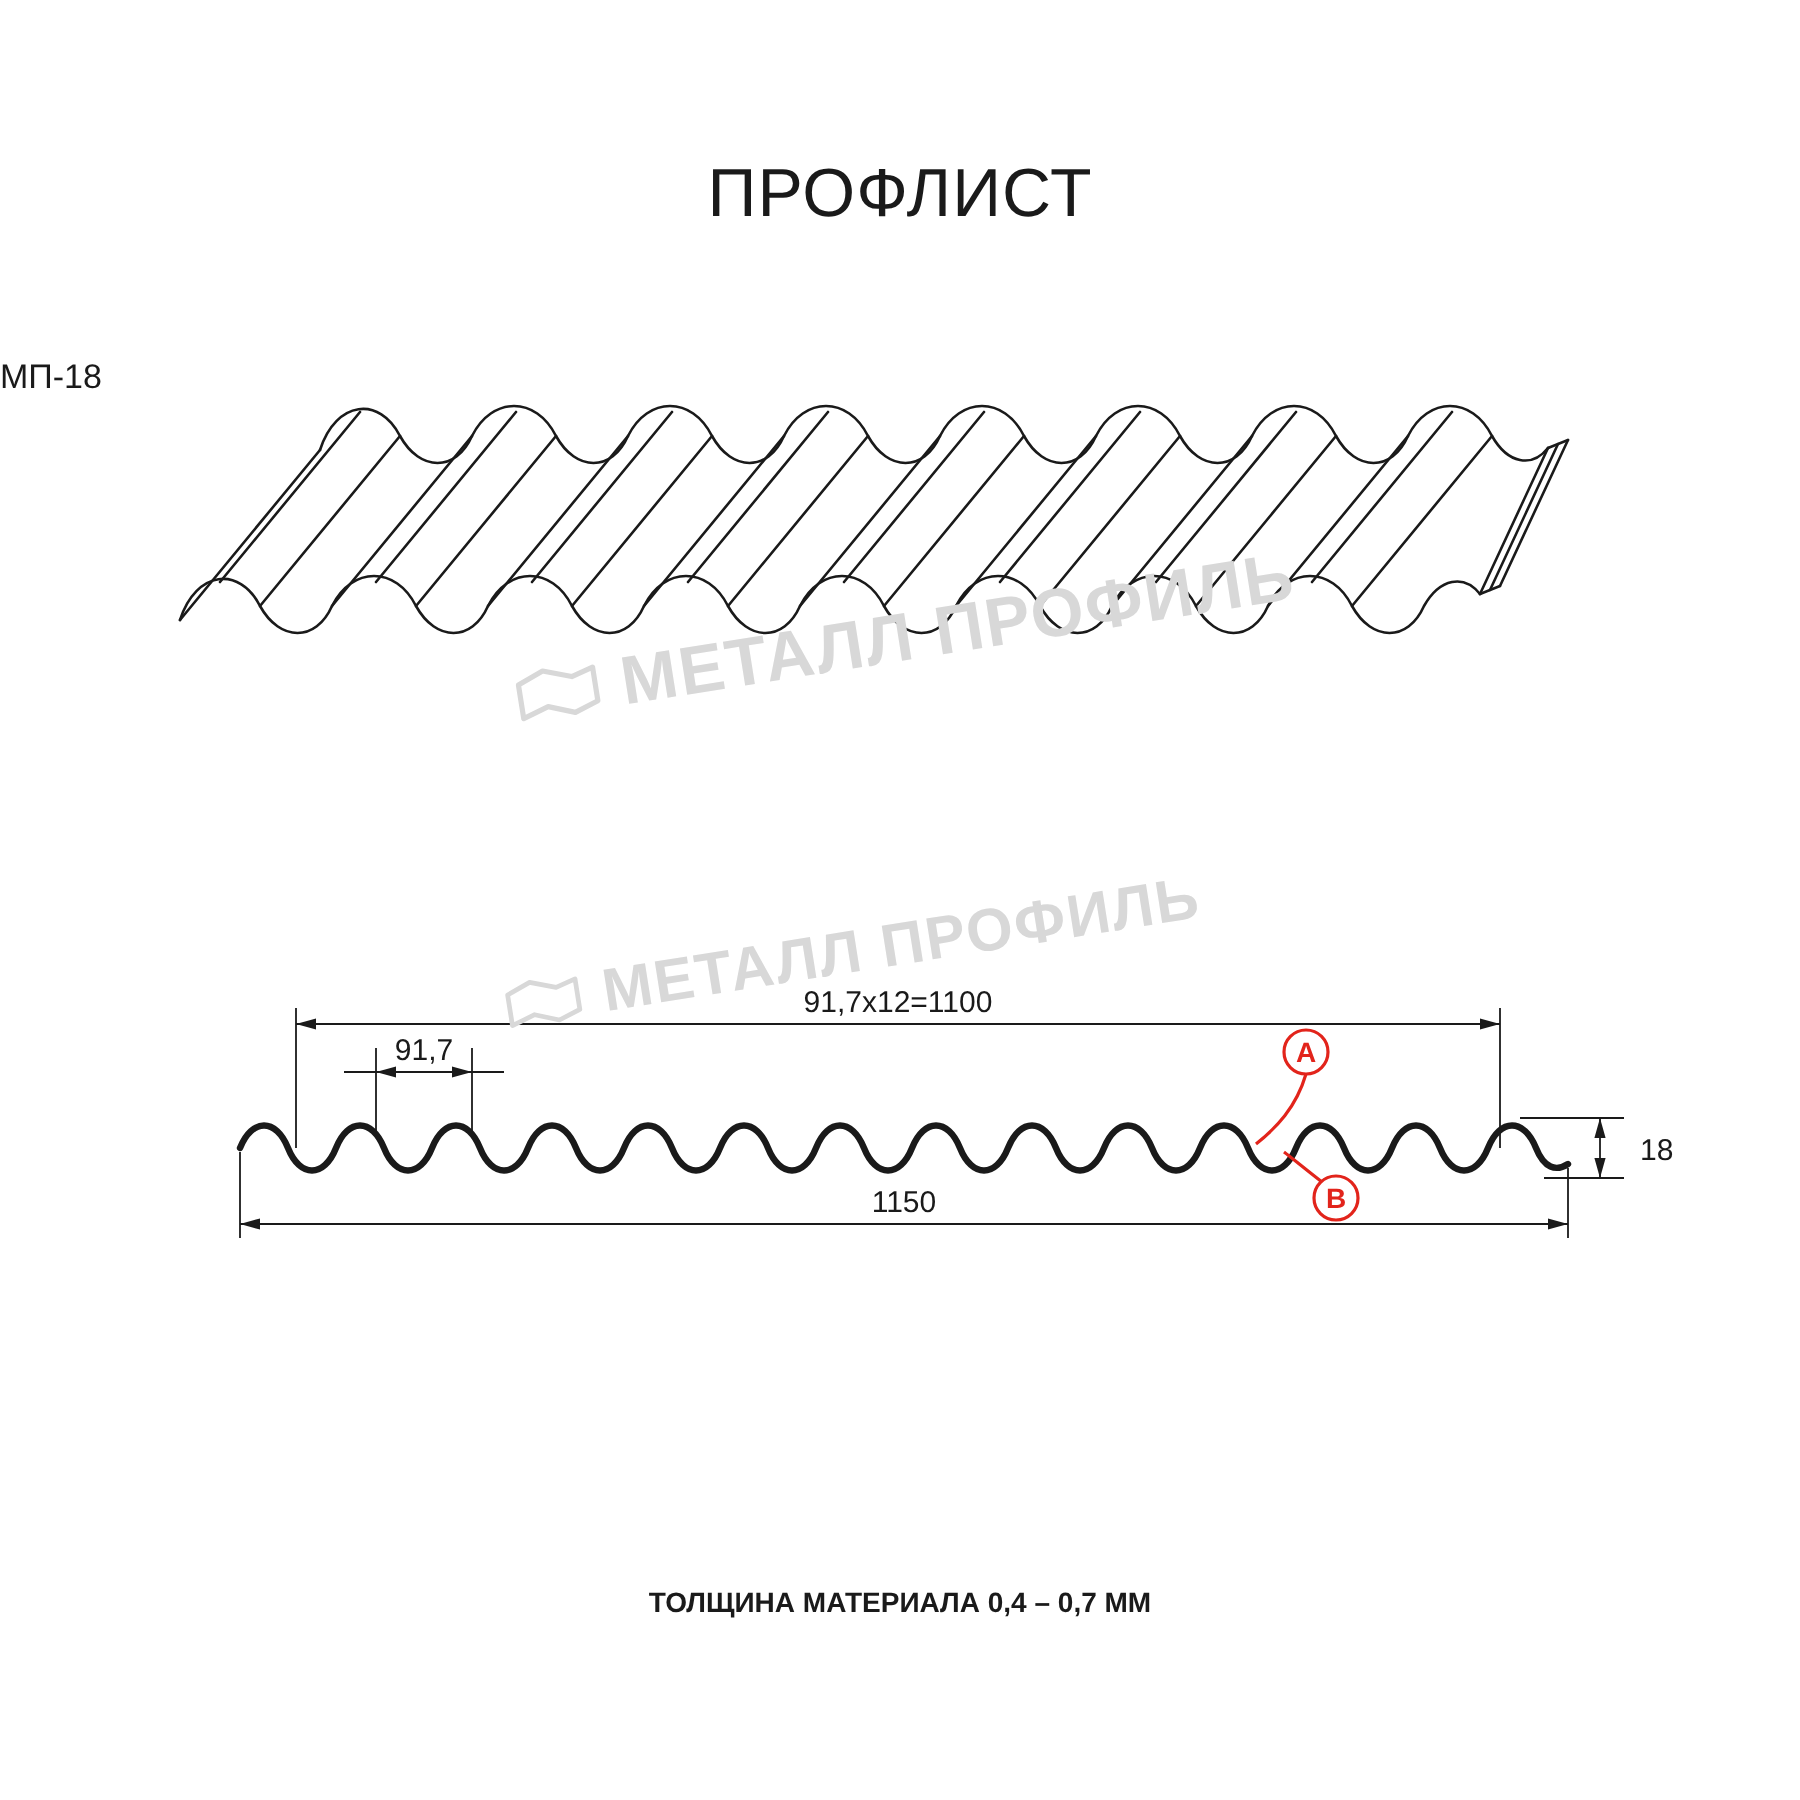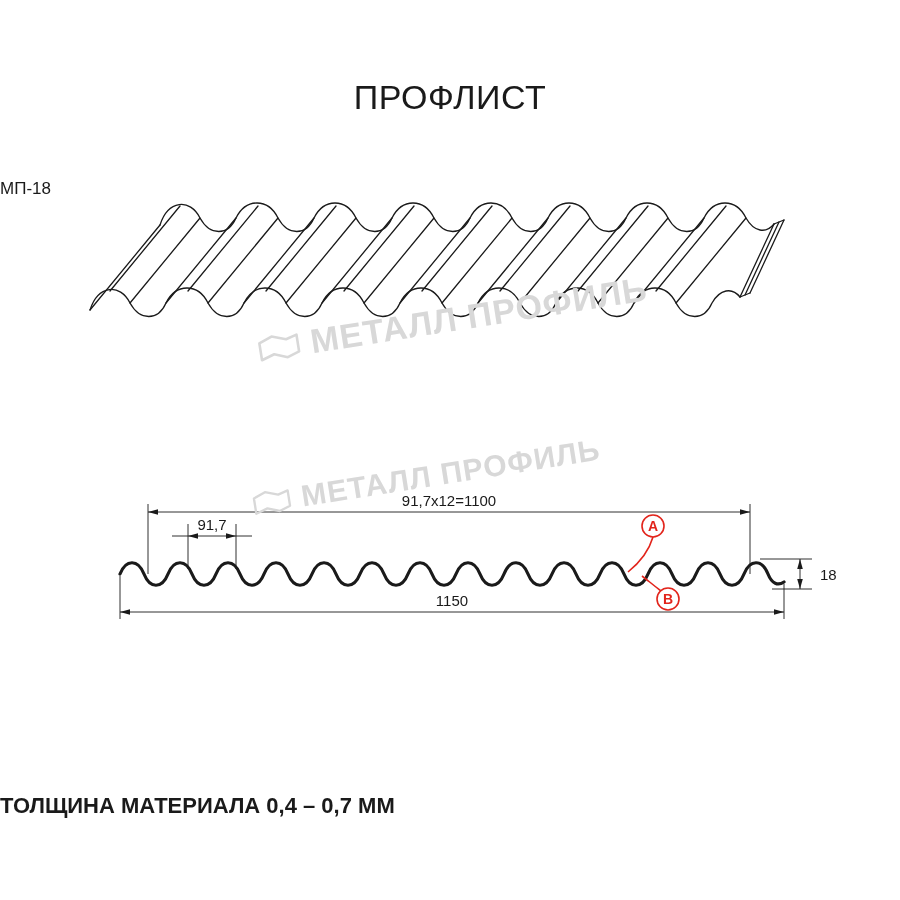--- a/index.html
+++ b/index.html
@@ -40,22 +40,22 @@
     font-size: 17px;
     font-weight: normal;
     color: #1a1a1a;
     margin-top: 47px;
   }
   .footer-note {
     position: absolute;
     top: 793px;
     left: 0;
     width: 900px;
-    text-align: left;
-    font-size: 22px;
+    text-align: center;
+    font-size: 14px;
     font-weight: bold;
     color: #1a1a1a;
   }
   .canvas-3d {
     position: absolute;
     top: 170px;
     left: 60px;
   }
   .canvas-2d {
     position: absolute;

